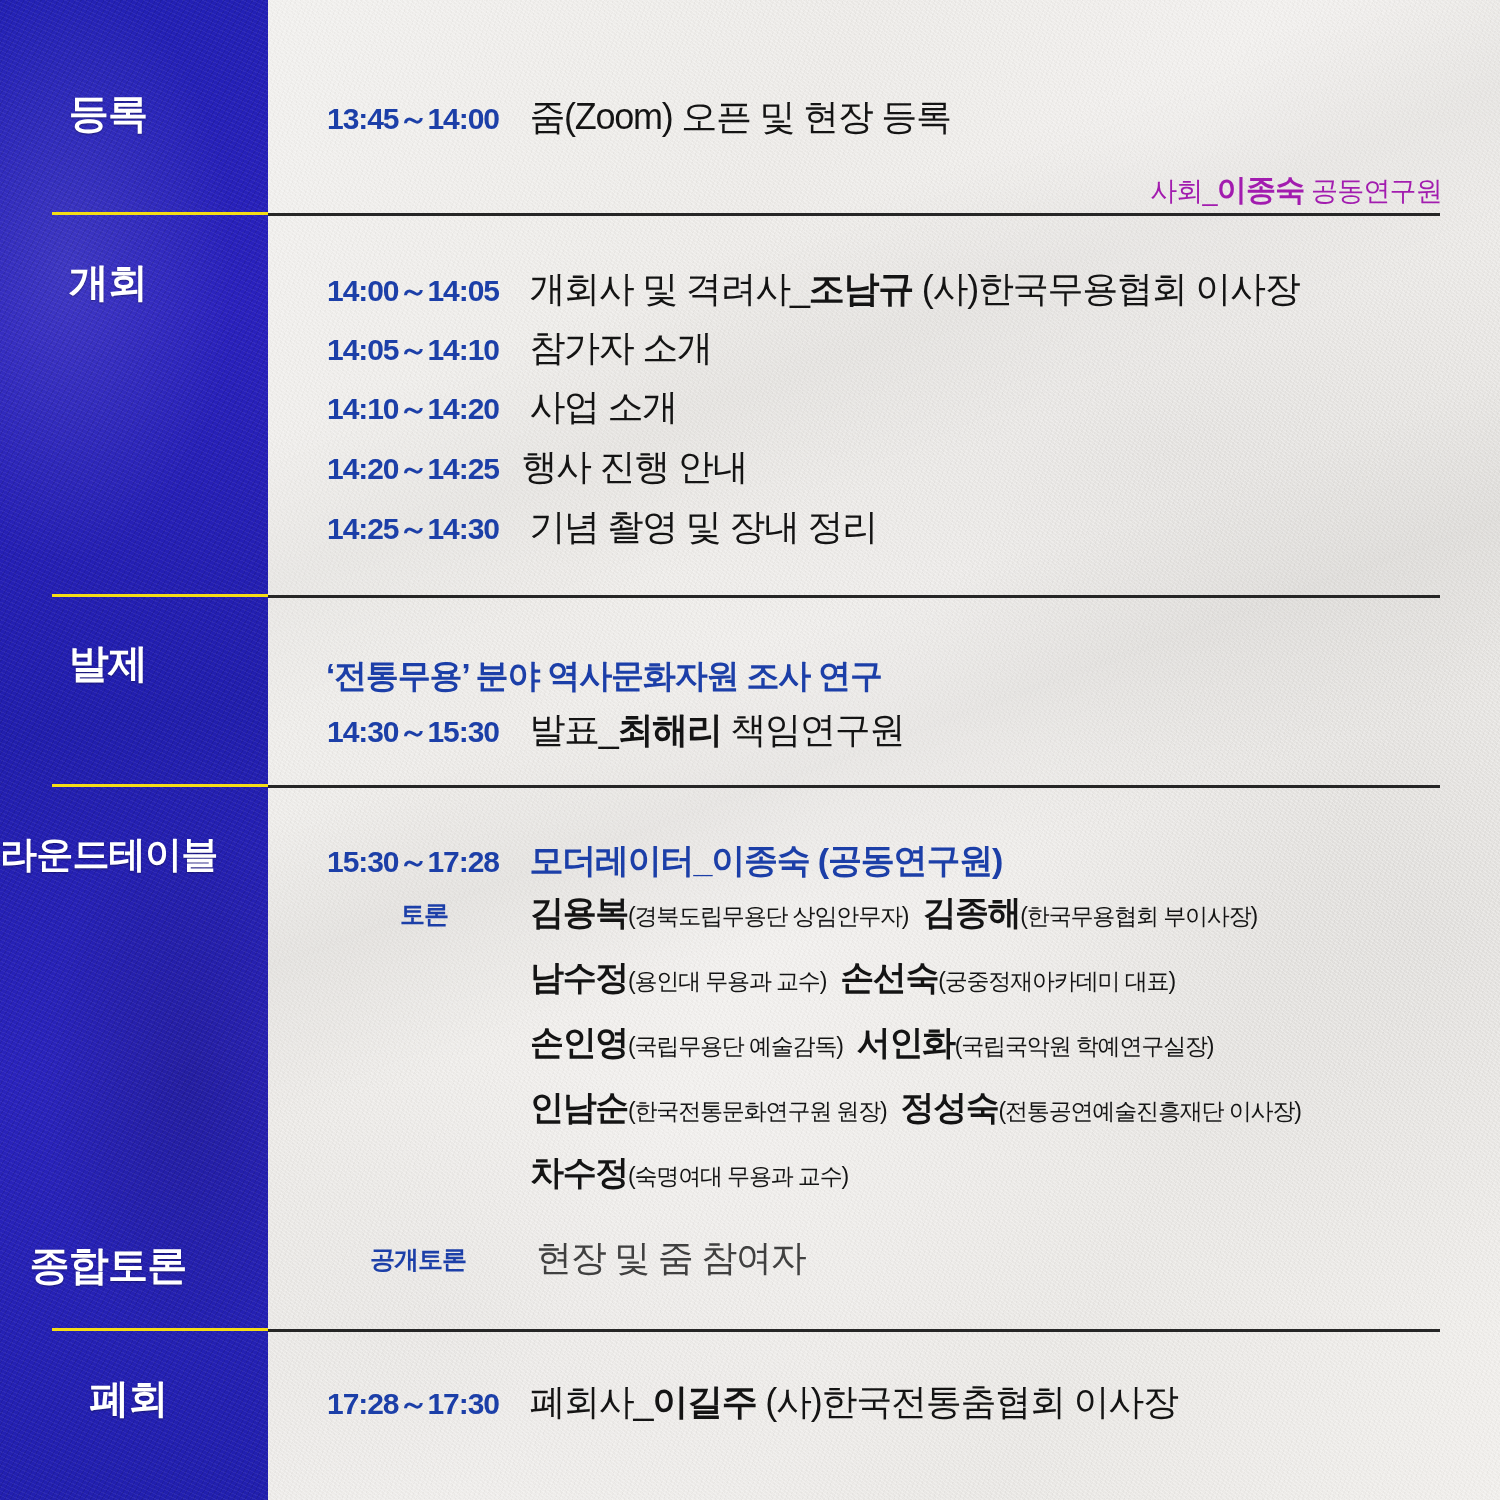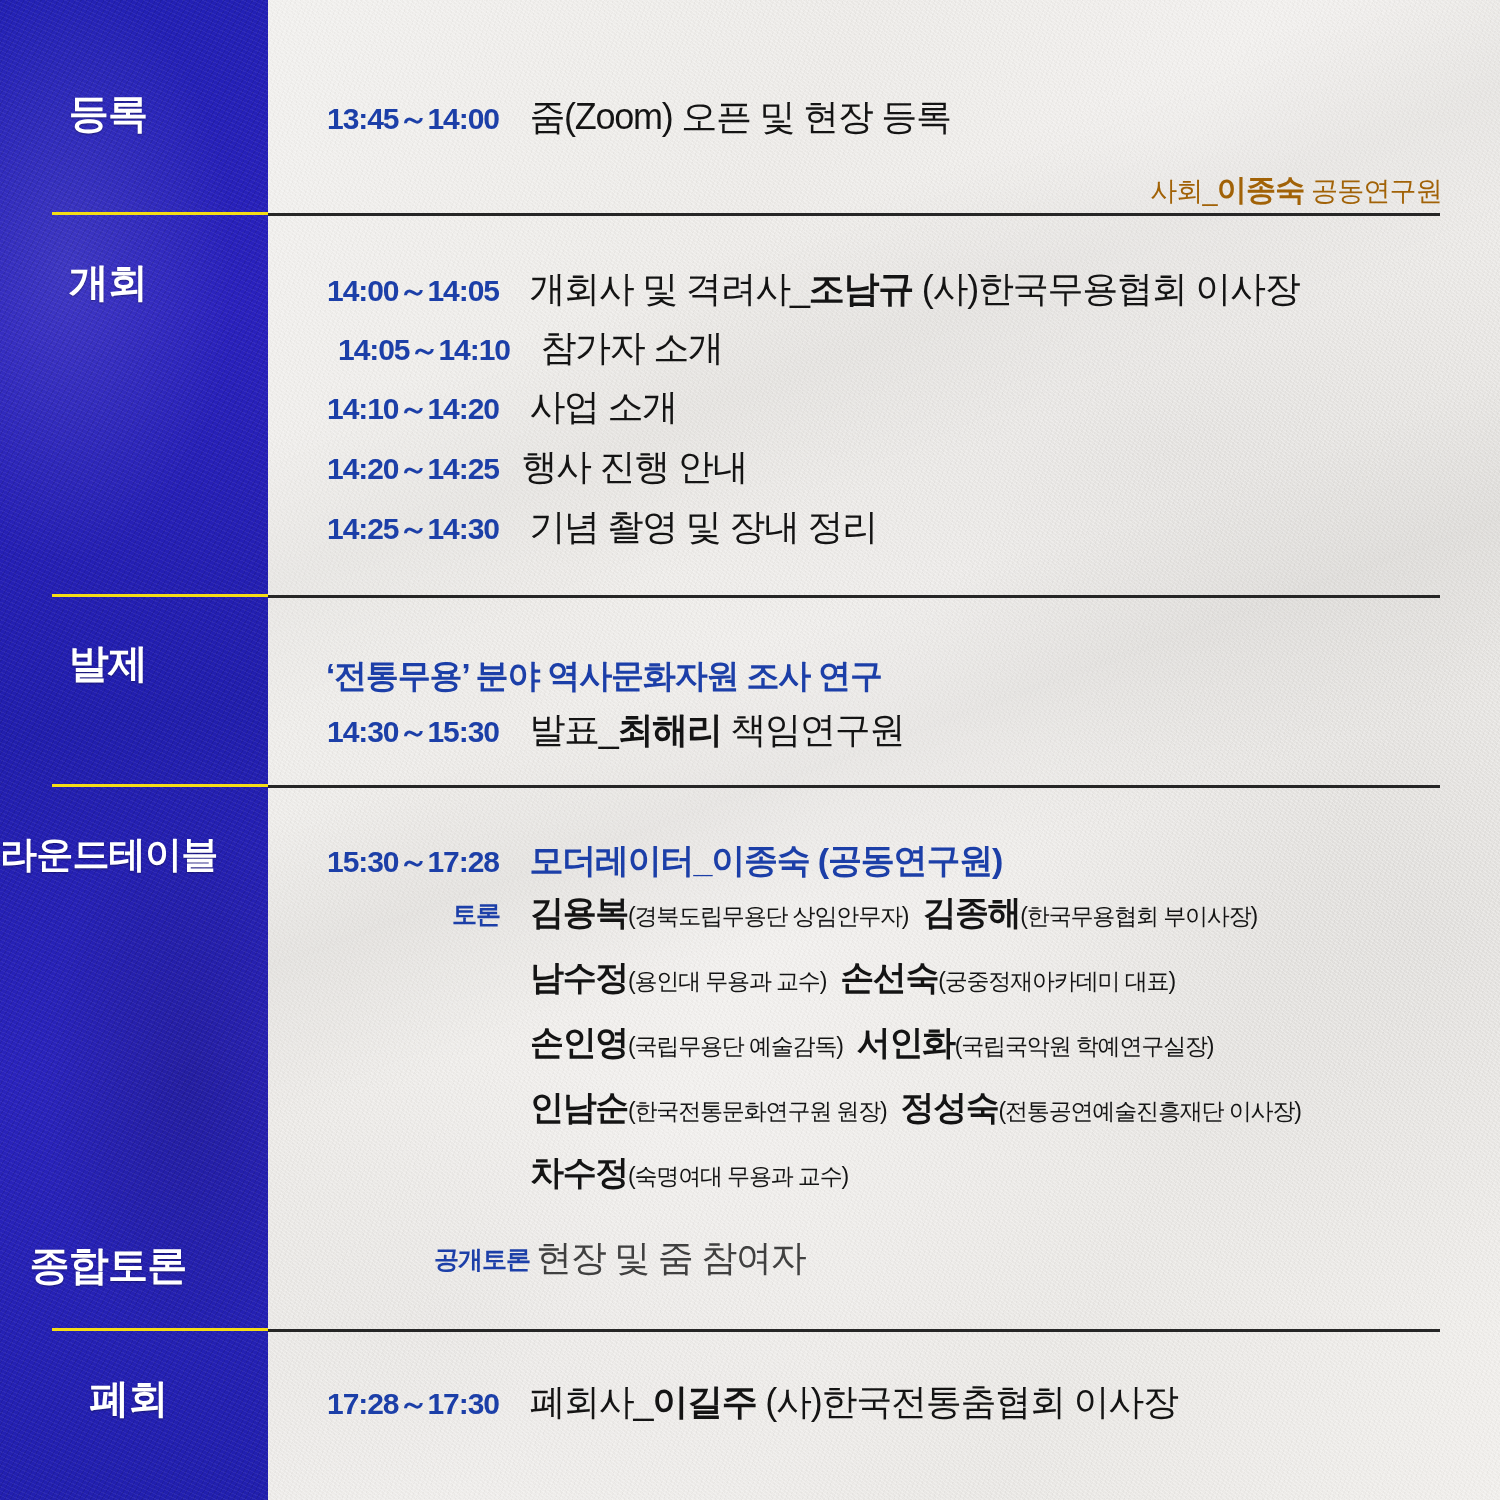--- a/index.html
+++ b/index.html
@@ -70,33 +70,33 @@
   .row { position:absolute; white-space:nowrap; }
   .time {
     color:#1c3fa8; font-weight:bold; font-size:30px;
     letter-spacing:-.035em; font-family:"Liberation Sans",sans-serif;
   }
   .desc { color:#141414; font-size:36px; letter-spacing:-.035em; }
   .desc .nm { font-weight:bold; }
   .desc-blue { color:#1c3fa8; font-weight:bold; font-size:34px; letter-spacing:-.035em; }
 
   .host-line {
-    position:absolute; right:58px; color:#a16207; font-size:27px;
+    position:absolute; right:58px; color:#a21caf; font-size:27px;
     letter-spacing:-.03em; white-space:nowrap;
   }
   .host-line .strong { font-weight:bold; font-size:30px; }
 
   .topic {
     position:absolute; color:#1c3fa8; font-weight:bold; font-size:33px;
     letter-spacing:-.035em; white-space:nowrap;
   }
 
   .tag {
     position:absolute; color:#1c3fa8; font-weight:bold; font-size:25px;
-    letter-spacing:-.04em; white-space:nowrap; text-align:right;
+    letter-spacing:-.04em; white-space:nowrap; text-align:left;
   }
 
   .panel-row { position:absolute; white-space:nowrap; color:#141414; }
   .panel-row .pname { font-weight:bold; font-size:34px; letter-spacing:-.04em; }
   .panel-row .paff  { font-size:23px; letter-spacing:-.05em; }
   .panel-row .gap   { display:inline-block; width:14px; }
 
   .openfloor {
     position:absolute; color:#404040; font-size:36px;
     letter-spacing:-.035em; white-space:nowrap;
@@ -126,21 +126,21 @@
   <div class="dark"></div>
 </div>
 
 <div class="sec-label norm" style="top:255px;">개회</div>
 
 <div class="row" style="left:327px; top:265px;">
   <span class="time">14:00～14:05</span>
   <span class="desc" style="margin-left:26px;"><span>개회사 및 격려사_</span><span class="nm">조남규</span><span> (사)한국무용협회 이사장</span></span>
 </div>
 
-<div class="row" style="left:338px; top:324px;">
+<div class="row" style="left:327px; top:324px;">
   <span class="time">14:05～14:10</span>
   <span class="desc" style="margin-left:26px;">참가자 소개</span>
 </div>
 
 <div class="row" style="left:327px; top:383px;">
   <span class="time">14:10～14:20</span>
   <span class="desc" style="margin-left:26px;">사업 소개</span>
 </div>
 
 <div class="row" style="left:327px; top:443px;">

